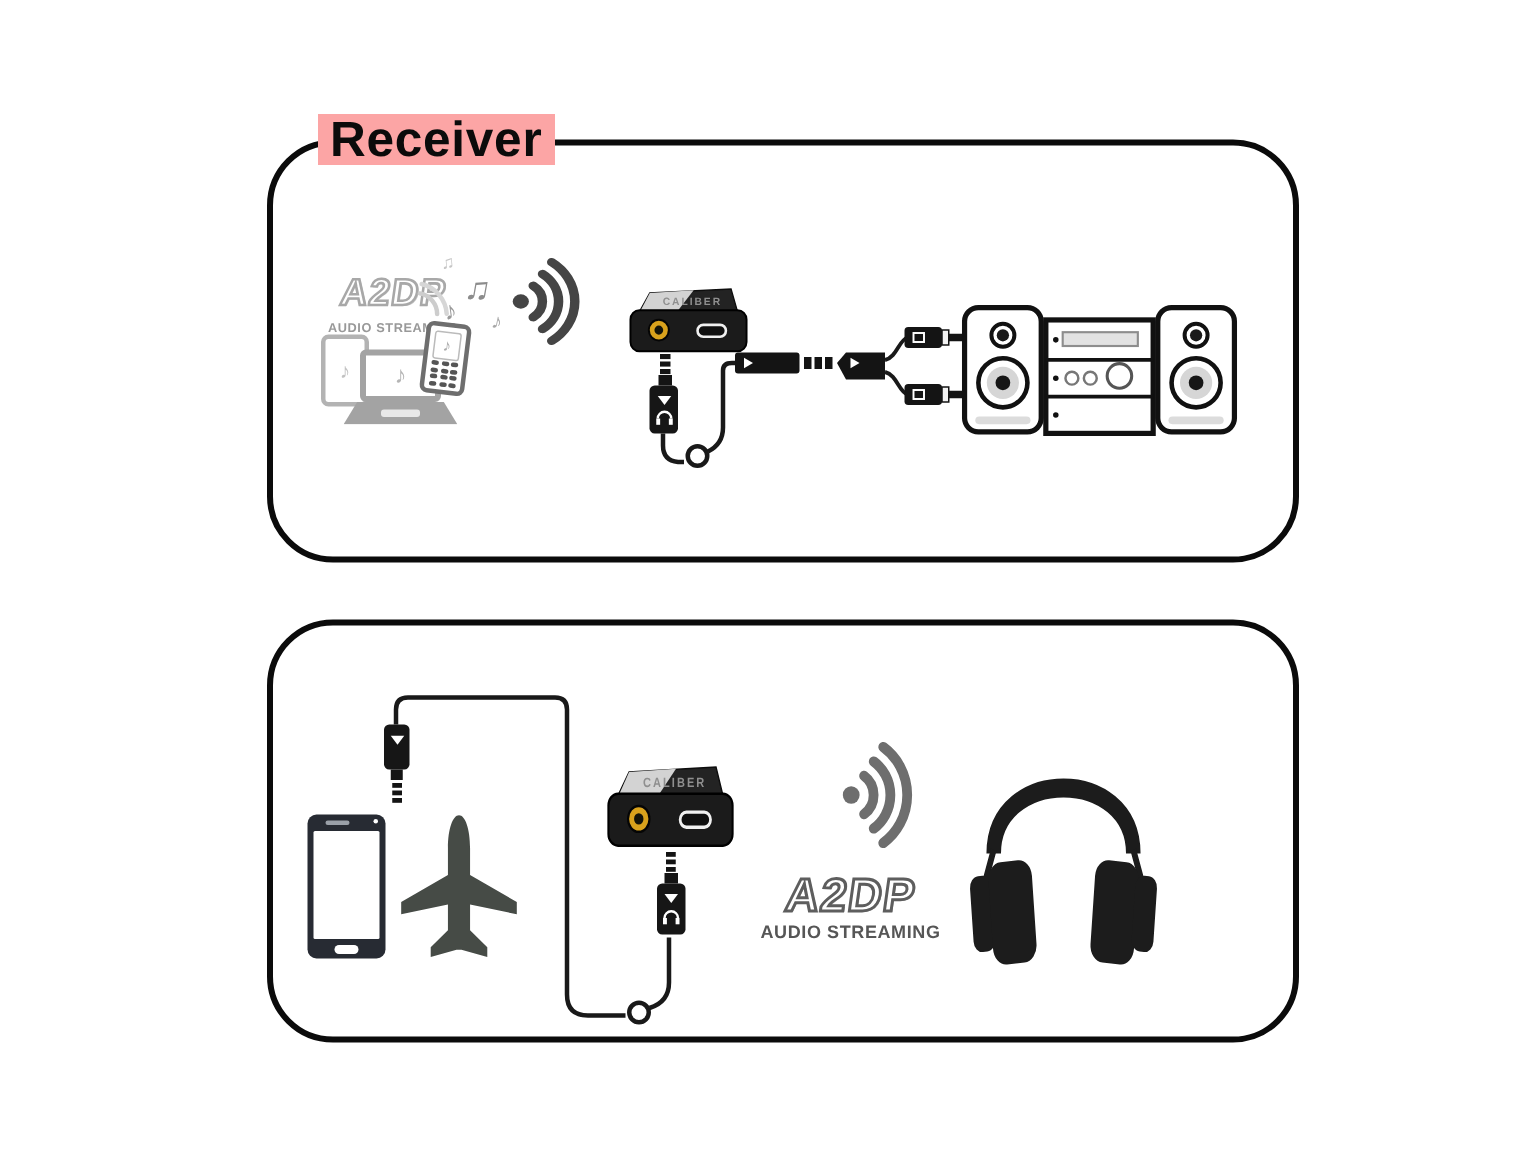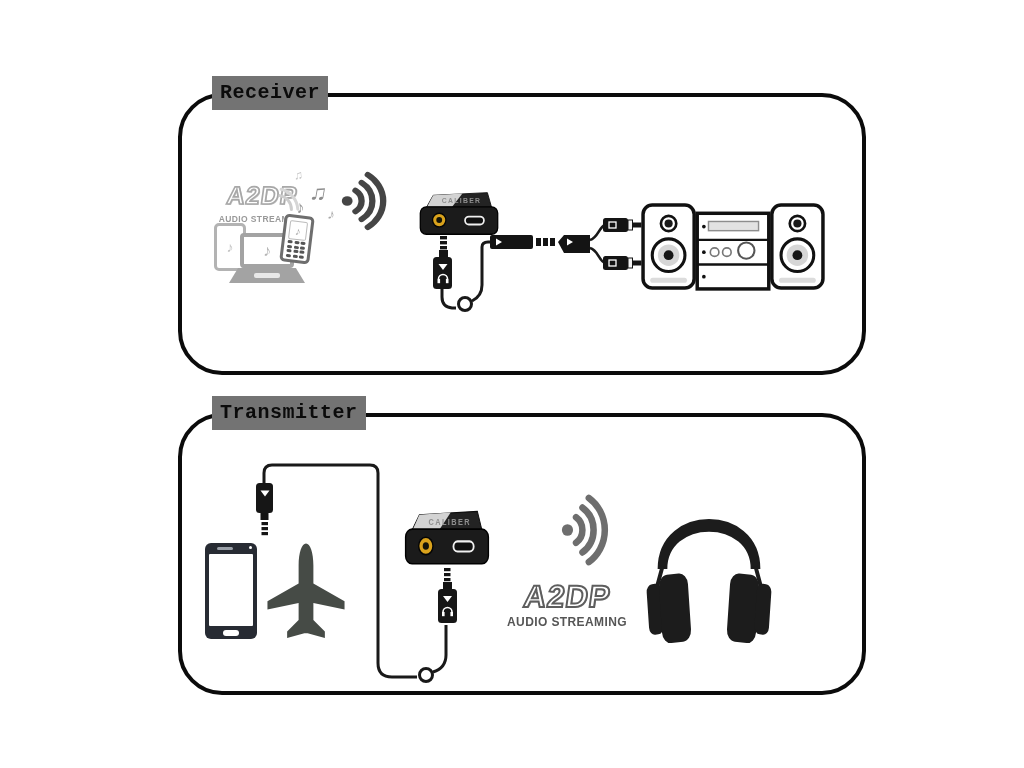--- a/index.html
+++ b/index.html
@@ -4,22 +4,22 @@
 <style>
   html,body{margin:0;padding:0;background:#ffffff;width:1024px;height:768px;overflow:hidden;
     font-family:"Liberation Sans",sans-serif;}
   .stage{position:relative;width:1024px;height:768px;background:#fff;}
 
   
   .panel{position:absolute;left:178px;width:688px;height:282px;box-sizing:border-box;
     border:4px solid #0b0b0b;border-radius:44px;background:#fff;}
   .panel.receiver{top:93px;}
   .panel.transmitter{top:413px;}
-  .panel-label{position:absolute;top:-21px;left:30px;background:#737373;padding:0 8px;
-    font-size:20px;font-weight:bold;color:#0b0b0b;letter-spacing:.5px;line-height:34px;font-family:Liberation Mono, monospace;}
+  .panel-label{position:absolute;top:-21px;left:30px;background:#fca5a5;padding:0 8px;
+    font-size:33px;font-weight:bold;color:#0b0b0b;letter-spacing:.5px;line-height:34px;}
 
   .abs{position:absolute;}
 
   
   .a2dp-block{text-align:center;}
   .a2dp-main{display:inline-block;font-weight:bold;transform:skewX(-8deg);
     color:#ffffff;letter-spacing:1px;line-height:1;}
   .a2dp-sub{font-weight:bold;letter-spacing:.4px;line-height:1.1;}
   .rx .a2dp-main{font-size:25px;-webkit-text-stroke:1.7px #a8a8a8;text-shadow:1px 1px 0 #c9c9c9;}
   .rx .a2dp-sub{font-size:8.5px;color:#999999;}
@@ -201,21 +201,20 @@
         <circle cx="153" cy="23" r="4" fill="#1a1a1a"></circle>
         <circle cx="153" cy="54" r="16" fill="#fff" stroke="#111" stroke-width="3"></circle>
         <circle cx="153" cy="54" r="10.5" fill="#d6d6d6"></circle>
         <circle cx="153" cy="54" r="4.8" fill="#161616"></circle>
         <rect x="135" y="76" width="36" height="5" rx="2.5" fill="#dcdcdc"></rect>
       </g>
     </svg>
   </div>
 
   <div class="panel transmitter">
-    <div class="panel-label">Transmitter</div>
 
     <div class="abs smartphone" style="left:23px;top:126px;width:52px;height:96px;">
       <div class="sp-slit"></div>
       <div class="sp-cam"></div>
       <div class="sp-screen"></div>
       <div class="sp-home"></div>
     </div>
 
     <svg class="abs" style="left:83px;top:124px;" width="82" height="106" viewBox="0 0 100 130" preserveAspectRatio="none">
       <path d="M50,3 C55,3 59,14 59,30 L59,52 L97,74 L97,84 L59,76 L59,97 L73,111 L73,119 L52,113 L48,113 L27,119 L27,111 L41,97 L41,76 L3,84 L3,74 L41,52 L41,30 C41,14 45,3 50,3 Z" fill="#464b46"></path>

